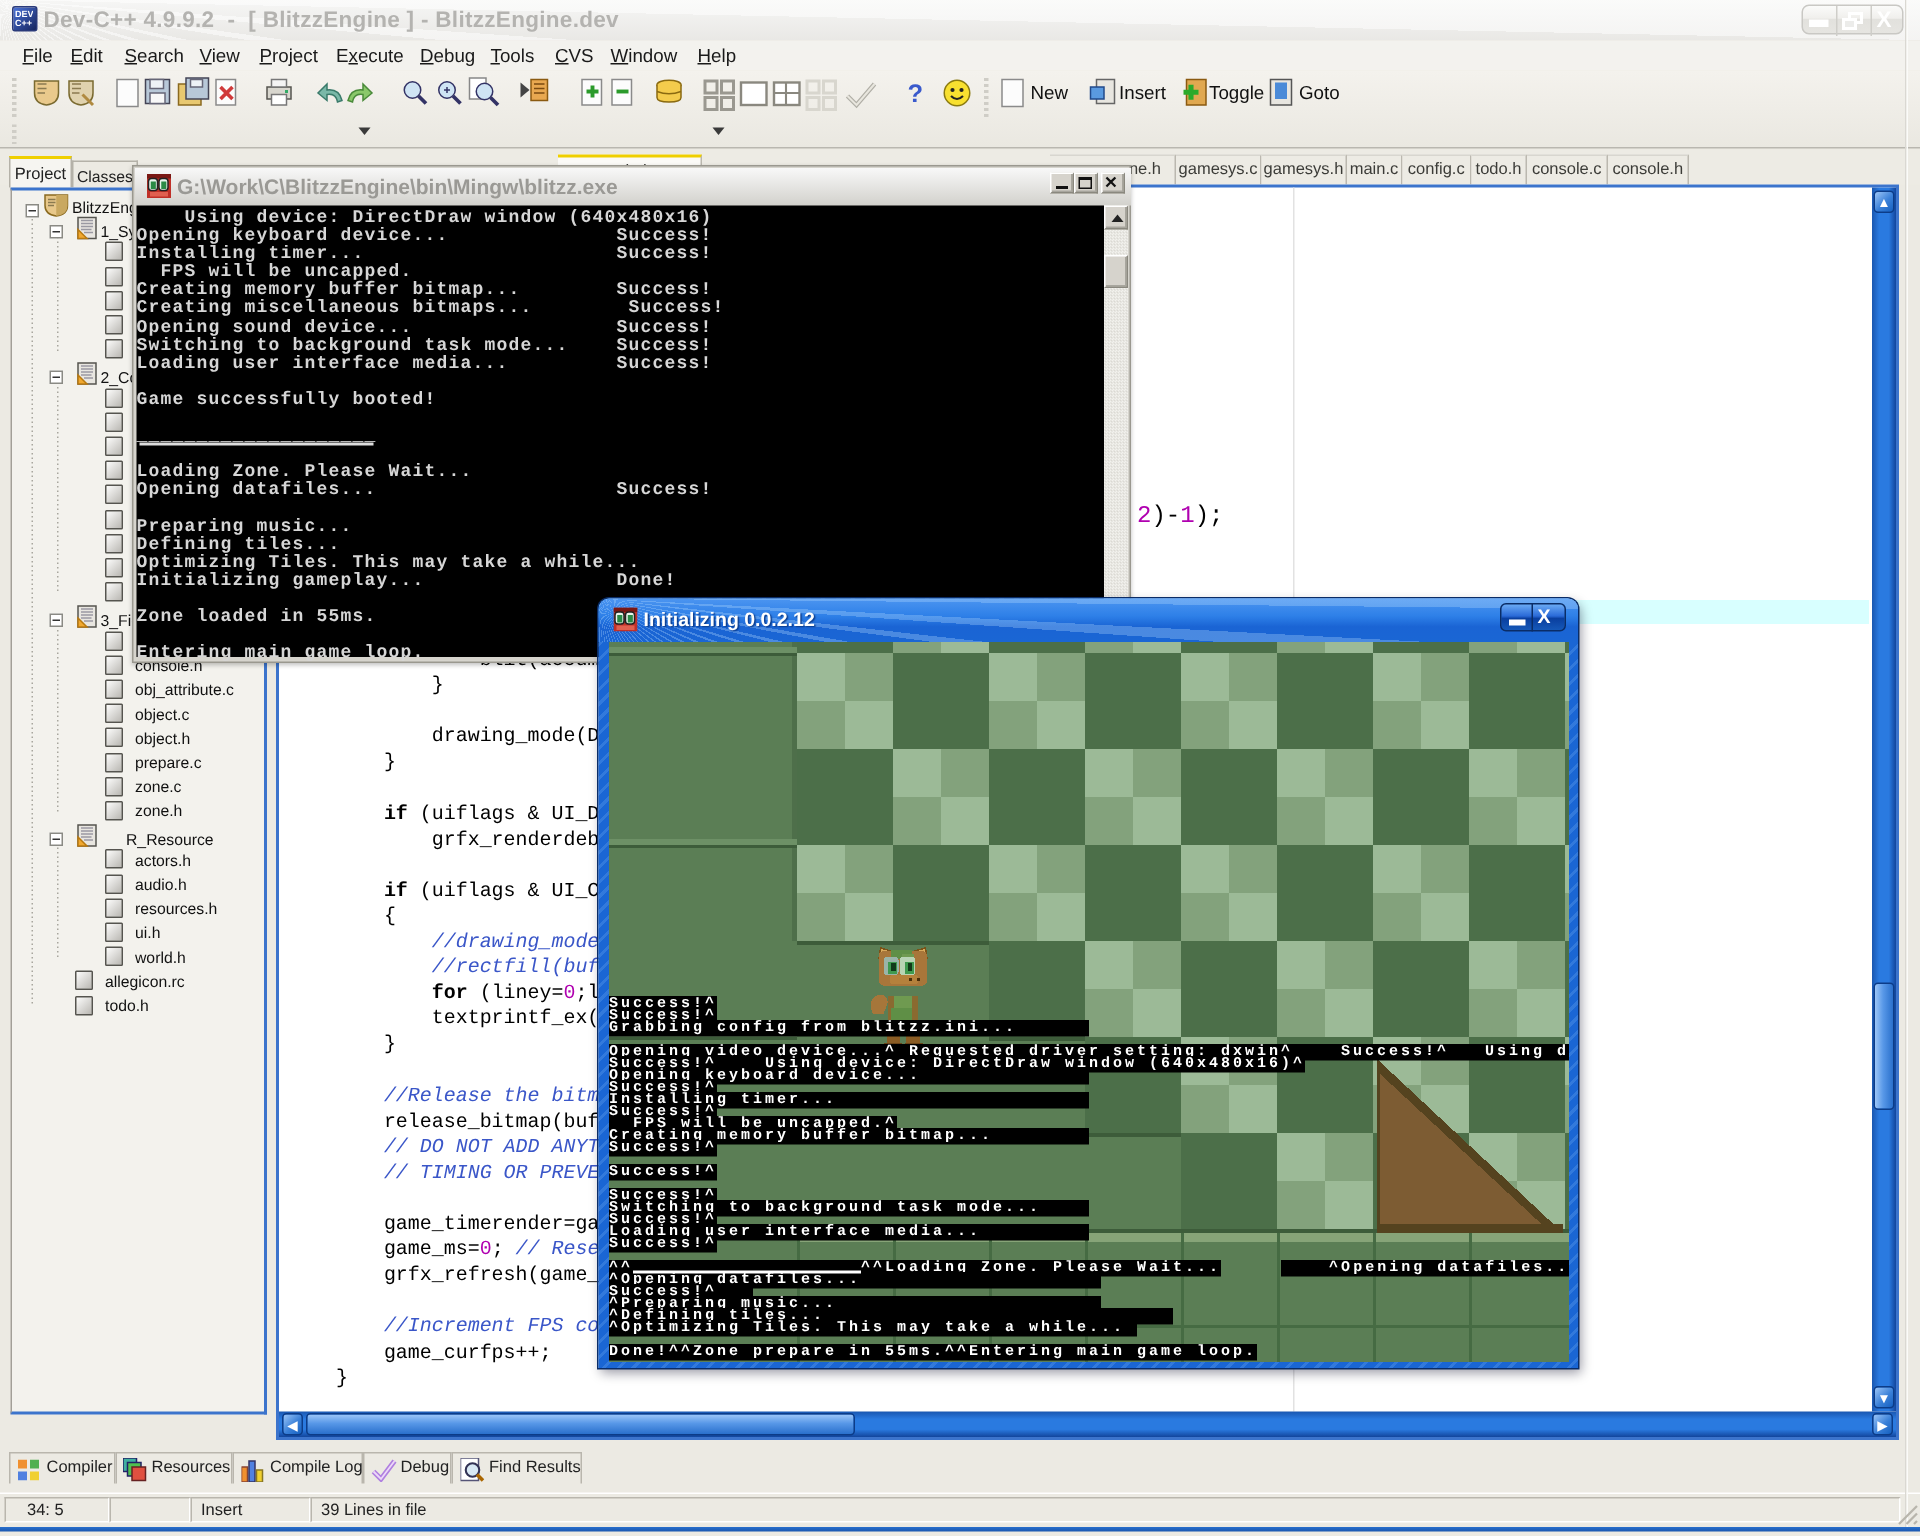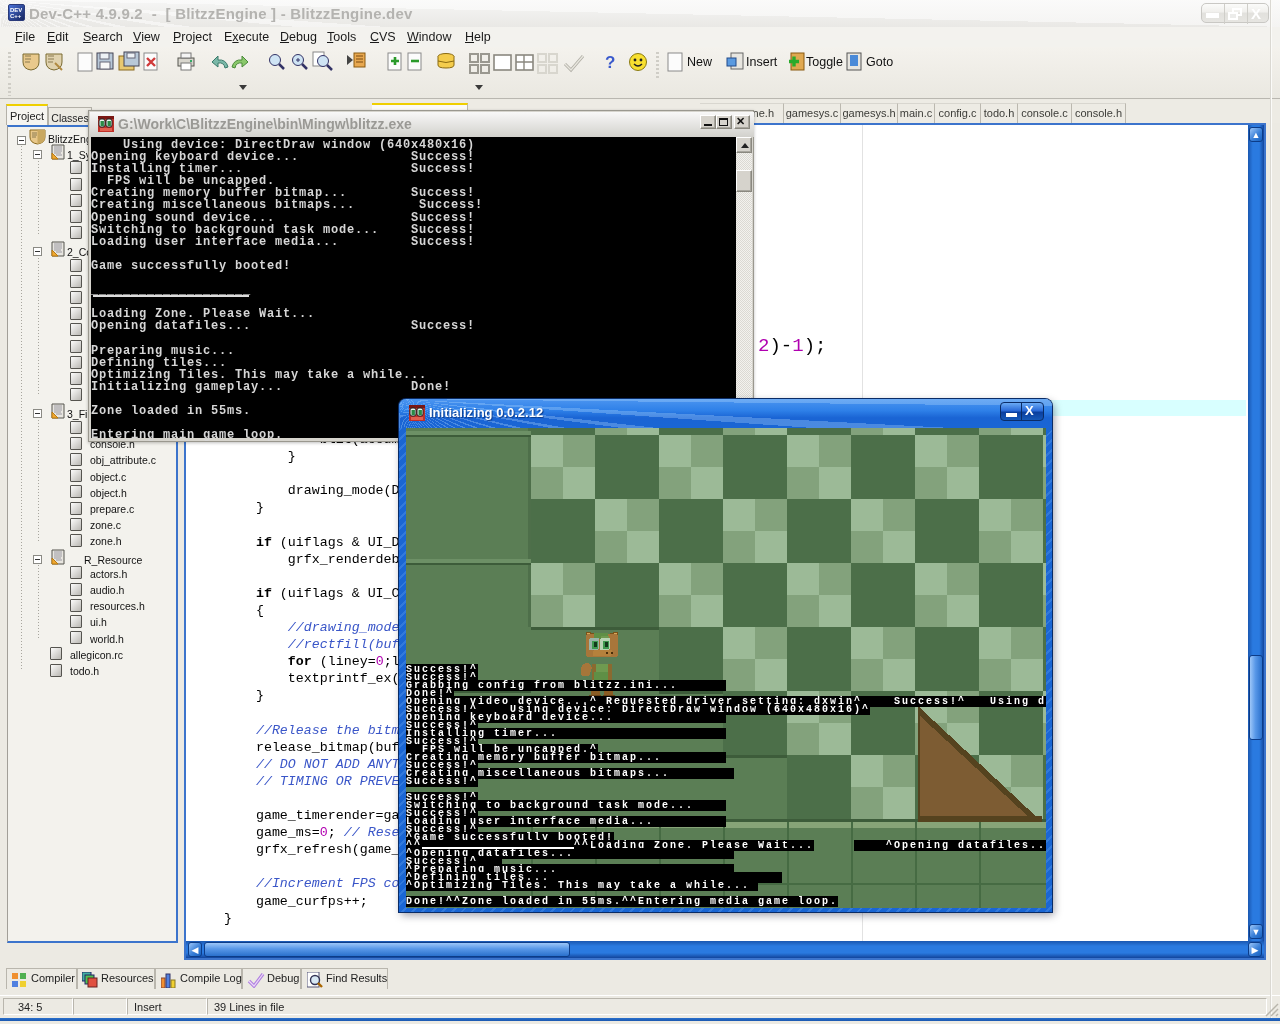--- a/index.html
+++ b/index.html
@@ -33,21 +33,21 @@
 .minus:before{content:"";position:absolute;left:1px;top:3px;width:5px;height:1px;background:#333}
 .fbox{position:absolute;width:12px;height:13px;background:linear-gradient(135deg,#fdfdfc,#b9b7b2);border:1px solid #55544f;border-radius:1px}
 
 #editor{left:184px;top:123px;width:1082px;height:837px;border:2px solid #3c74cc;background:#fff}
 #cyanline{left:186px;top:400px;width:1060px;height:16px;background:#d8ffff}
 #marginline{left:862px;top:125px;width:1px;height:816px;background:#e2e2e2}
 #code{left:224px;top:431px;font-family:"Liberation Mono",monospace;font-size:13.3px;line-height:17.1px;color:#000;white-space:pre}
 #code .c{color:#3a56c8;font-style:italic}
 #code .n{color:#b000b0}
 #code b{font-weight:bold}
-#frag{left:758px;top:335px;font-family:"Liberation Mono",monospace;font-size:19px;color:#000;white-space:pre}
+#frag{left:758px;top:335px;font-family:"Liberation Mono",monospace;font-size:16px;color:#000;white-space:pre}
 #frag .n{color:#b000b0}
 
 .bsb{position:absolute;background:linear-gradient(90deg,#1a57b0,#2a7ae0 30%,#2a7ae0 70%,#12459c)}
 .bsbh{background:linear-gradient(#1a57b0,#2a7ae0 30%,#2a7ae0 70%,#12459c)}
 .bbtn{position:absolute;border-radius:3px;background:linear-gradient(135deg,#9cc6f8,#3a80d8 55%,#1560c0);border:1px solid #0c3c88;color:#fff;text-align:center}
 .bthumb{position:absolute;border-radius:3px;background:linear-gradient(90deg,#9cc6f8,#5898e8 45%,#2a70cc);border:1px solid #0c3c88}
 .bthumbh{background:linear-gradient(#9cc6f8,#5898e8 45%,#2a70cc);border:1px solid #0c3c88}
 
 #btabs{left:0;top:966px;width:1280px;height:24px;background:#eceae3}
 .btab{position:absolute;top:968px;height:21px;background:#eceae3;border:1px solid #b9b6ad;border-bottom:none;font-size:11px;color:#222;white-space:nowrap}
@@ -674,41 +674,38 @@
             <rect x="198" y="260" width="9" height="9" fill="#8a5c24"></rect>
             <rect x="183" y="267" width="12" height="3" fill="#6a4418"></rect>
             <rect x="197" y="267" width="12" height="3" fill="#6a4418"></rect>
           </g>
         </svg>
   <div class="abs" style="left:16px;top:419px;width:152px;height:2px;background:#fff;z-index:5"></div>
         <div class="abs" style="left:0;top:0;width:640px;height:480px" id="overlaybox">
           <div class="orow" style="top:237.5px"><span>Success!^</span></div>
           <div class="orow" style="top:245.5px"><span>Success!^</span></div>
           <div class="orow" style="top:253.5px"><span>Grabbing config from blitzz.ini...      </span></div>
-          <div class="orow" style="top:261.5px"><span>Done!^</span></div>
           <div class="orow" style="top:269.5px"><span>Opening video device...^ Requested driver setting: dxwin^    Success!^   Using dev</span></div>
           <div class="orow" style="top:277.5px"><span>Success!^    Using device: DirectDraw window (640x480x16)^</span></div>
           <div class="orow" style="top:285.5px"><span>Opening keyboard device...              </span></div>
           <div class="orow" style="top:293.5px"><span>Success!^</span></div>
           <div class="orow" style="top:301.5px"><span>Installing timer...                     </span></div>
           <div class="orow" style="top:309.5px"><span>Success!^</span></div>
           <div class="orow" style="top:317.5px"><span>  FPS will be uncapped.^</span></div>
           <div class="orow" style="top:325.5px"><span>Creating memory buffer bitmap...        </span></div>
           <div class="orow" style="top:333.5px"><span>Success!^</span></div>
-          <div class="orow" style="top:341.5px"><span>Creating miscellaneous bitmaps...        </span></div>
           <div class="orow" style="top:349.5px"><span>Success!^</span></div>
           <div class="orow" style="top:365.5px"><span>Success!^</span></div>
           <div class="orow" style="top:373.5px"><span>Switching to background task mode...    </span></div>
           <div class="orow" style="top:381.5px"><span>Success!^</span></div>
           <div class="orow" style="top:389.5px"><span>Loading user interface media...         </span></div>
           <div class="orow" style="top:397.5px"><span>Success!^</span></div>
-          <div class="orow" style="top:405.5px"><span>^Game successfully booted!</span></div>
           <div class="orow" style="top:413.5px"><span>^^___________________^^Loading Zone. Please Wait...</span><span class="nb">     </span><span>    ^Opening datafiles...</span></div>
           <div class="orow" style="top:421.5px"><span>^Opening datafiles...                    </span></div>
           <div class="orow" style="top:429.5px"><span>Success!^   </span></div>
           <div class="orow" style="top:437.5px"><span>^Preparing music...                      </span></div>
           <div class="orow" style="top:445.5px"><span>^Defining tiles...                             </span></div>
           <div class="orow" style="top:453.5px"><span>^Optimizing Tiles. This may take a while... </span></div>
-          <div class="orow" style="top:469.5px"><span>Done!^^Zone loaded in 55ms.^^Entering media game loop.</span></div>
+          <div class="orow" style="top:469.5px"><span>Done!^^Zone prepare in 55ms.^^Entering main game loop.</span></div>
         </div>
  </div>
 </div>
 </div>
 
 </body></html>

